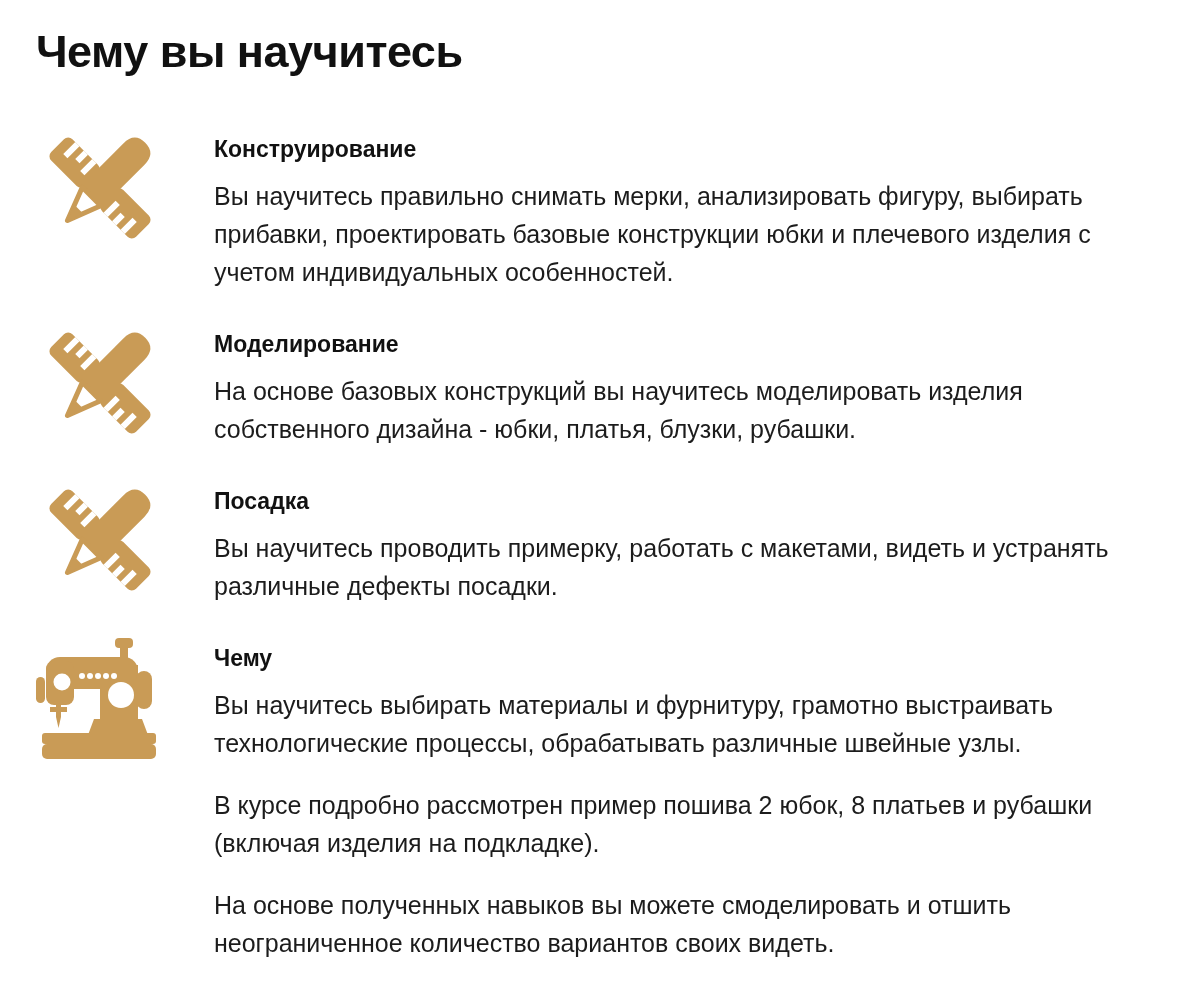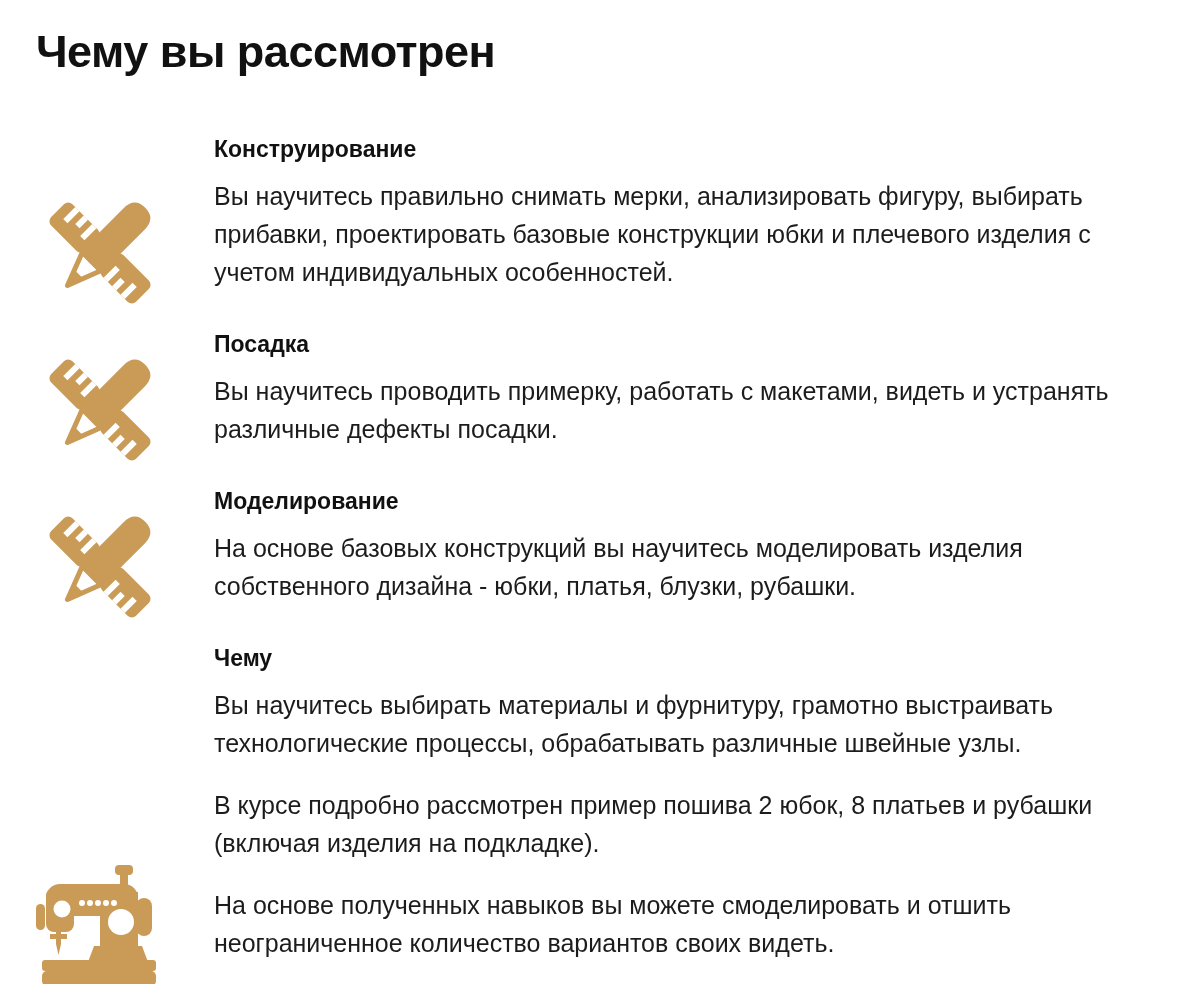--- a/index.html
+++ b/index.html
@@ -7,21 +7,21 @@
     width: 1200px; height: 984px; overflow: hidden;
     font-family: "Liberation Sans", sans-serif;
     color: #1a1a1a;
     -webkit-font-smoothing: antialiased;
   }
   .container { padding: 26px 40px 0 36px; }
   .page-title {
     font-size: 45px; font-weight: 700; letter-spacing: -0.5px;
     color: #111; margin: 0 0 48px 0; line-height: 1.15;
   }
-  .row { display: flex; align-items: flex-end; margin-bottom: 6px; }
+  .row { display: flex; align-items: flex-start; margin-bottom: 6px; }
   .icon-box {
     flex: 0 0 128px; width: 128px; margin-right: 50px; padding-top: 0;
   }
   .icon-box svg { display: block; }
   .content { max-width: 950px; }
   .item-heading {
     font-size: 23px; font-weight: 700; color: #111;
     margin: 10px 0 14px 0; line-height: 27px;
   }
   .content p {
@@ -70,55 +70,55 @@
       <circle cx="70" cy="41" r="3" fill="#fff"></circle>
       <circle cx="78" cy="41" r="3" fill="#fff"></circle>
       <rect x="20" y="66" width="5" height="16" fill="currentColor"></rect>
       <rect x="14" y="72" width="17" height="5" fill="currentColor"></rect>
       <path d="M20,82 L22.5,93 L25,82 Z" fill="currentColor"></path>
     </g>
   </defs>
 </svg>
 
 <div class="container">
-  <h1 class="page-title">Чему вы рассмотрен</h1>
+  <h1 class="page-title">Чему вы научитесь</h1>
 
   <div class="row">
     <div class="icon-box" style="color: rgb(201, 155, 86);">
       <svg width="128" height="124" viewBox="0 0 128 124">
           <use href="#ruler-pencil"></use>
         </svg>
     </div>
     <div class="content">
       <h3 class="item-heading">Конструирование</h3>
       <p>Вы научитесь правильно снимать мерки, анализировать фигуру, выбирать прибавки, проектировать базовые конструкции юбки и плечевого изделия с учетом индивидуальных особенностей.</p>
     </div>
   </div>
 
   <div class="row">
     <div class="icon-box" style="color: rgb(201, 155, 86);">
       <svg width="128" height="124" viewBox="0 0 128 124">
           <use href="#ruler-pencil"></use>
         </svg>
     </div>
     <div class="content">
-      <h3 class="item-heading">Посадка</h3>
-      <p>Вы научитесь проводить примерку, работать с макетами, видеть и устранять различные дефекты посадки.</p>
+      <h3 class="item-heading">Моделирование</h3>
+      <p>На основе базовых конструкций вы научитесь моделировать изделия собственного дизайна - юбки, платья, блузки, рубашки.</p>
     </div>
   </div>
 
   <div class="row">
     <div class="icon-box" style="color: rgb(201, 155, 86);">
       <svg width="128" height="124" viewBox="0 0 128 124">
           <use href="#ruler-pencil"></use>
         </svg>
     </div>
     <div class="content">
-      <h3 class="item-heading">Моделирование</h3>
-      <p>На основе базовых конструкций вы научитесь моделировать изделия собственного дизайна - юбки, платья, блузки, рубашки.</p>
+      <h3 class="item-heading">Посадка</h3>
+      <p>Вы научитесь проводить примерку, работать с макетами, видеть и устранять различные дефекты посадки.</p>
     </div>
   </div>
 
   <div class="row">
     <div class="icon-box" style="color: rgb(201, 155, 86);">
       <svg width="128" height="124" viewBox="0 0 128 124">
           <use href="#sewing-machine"></use>
         </svg>
     </div>
     <div class="content">

